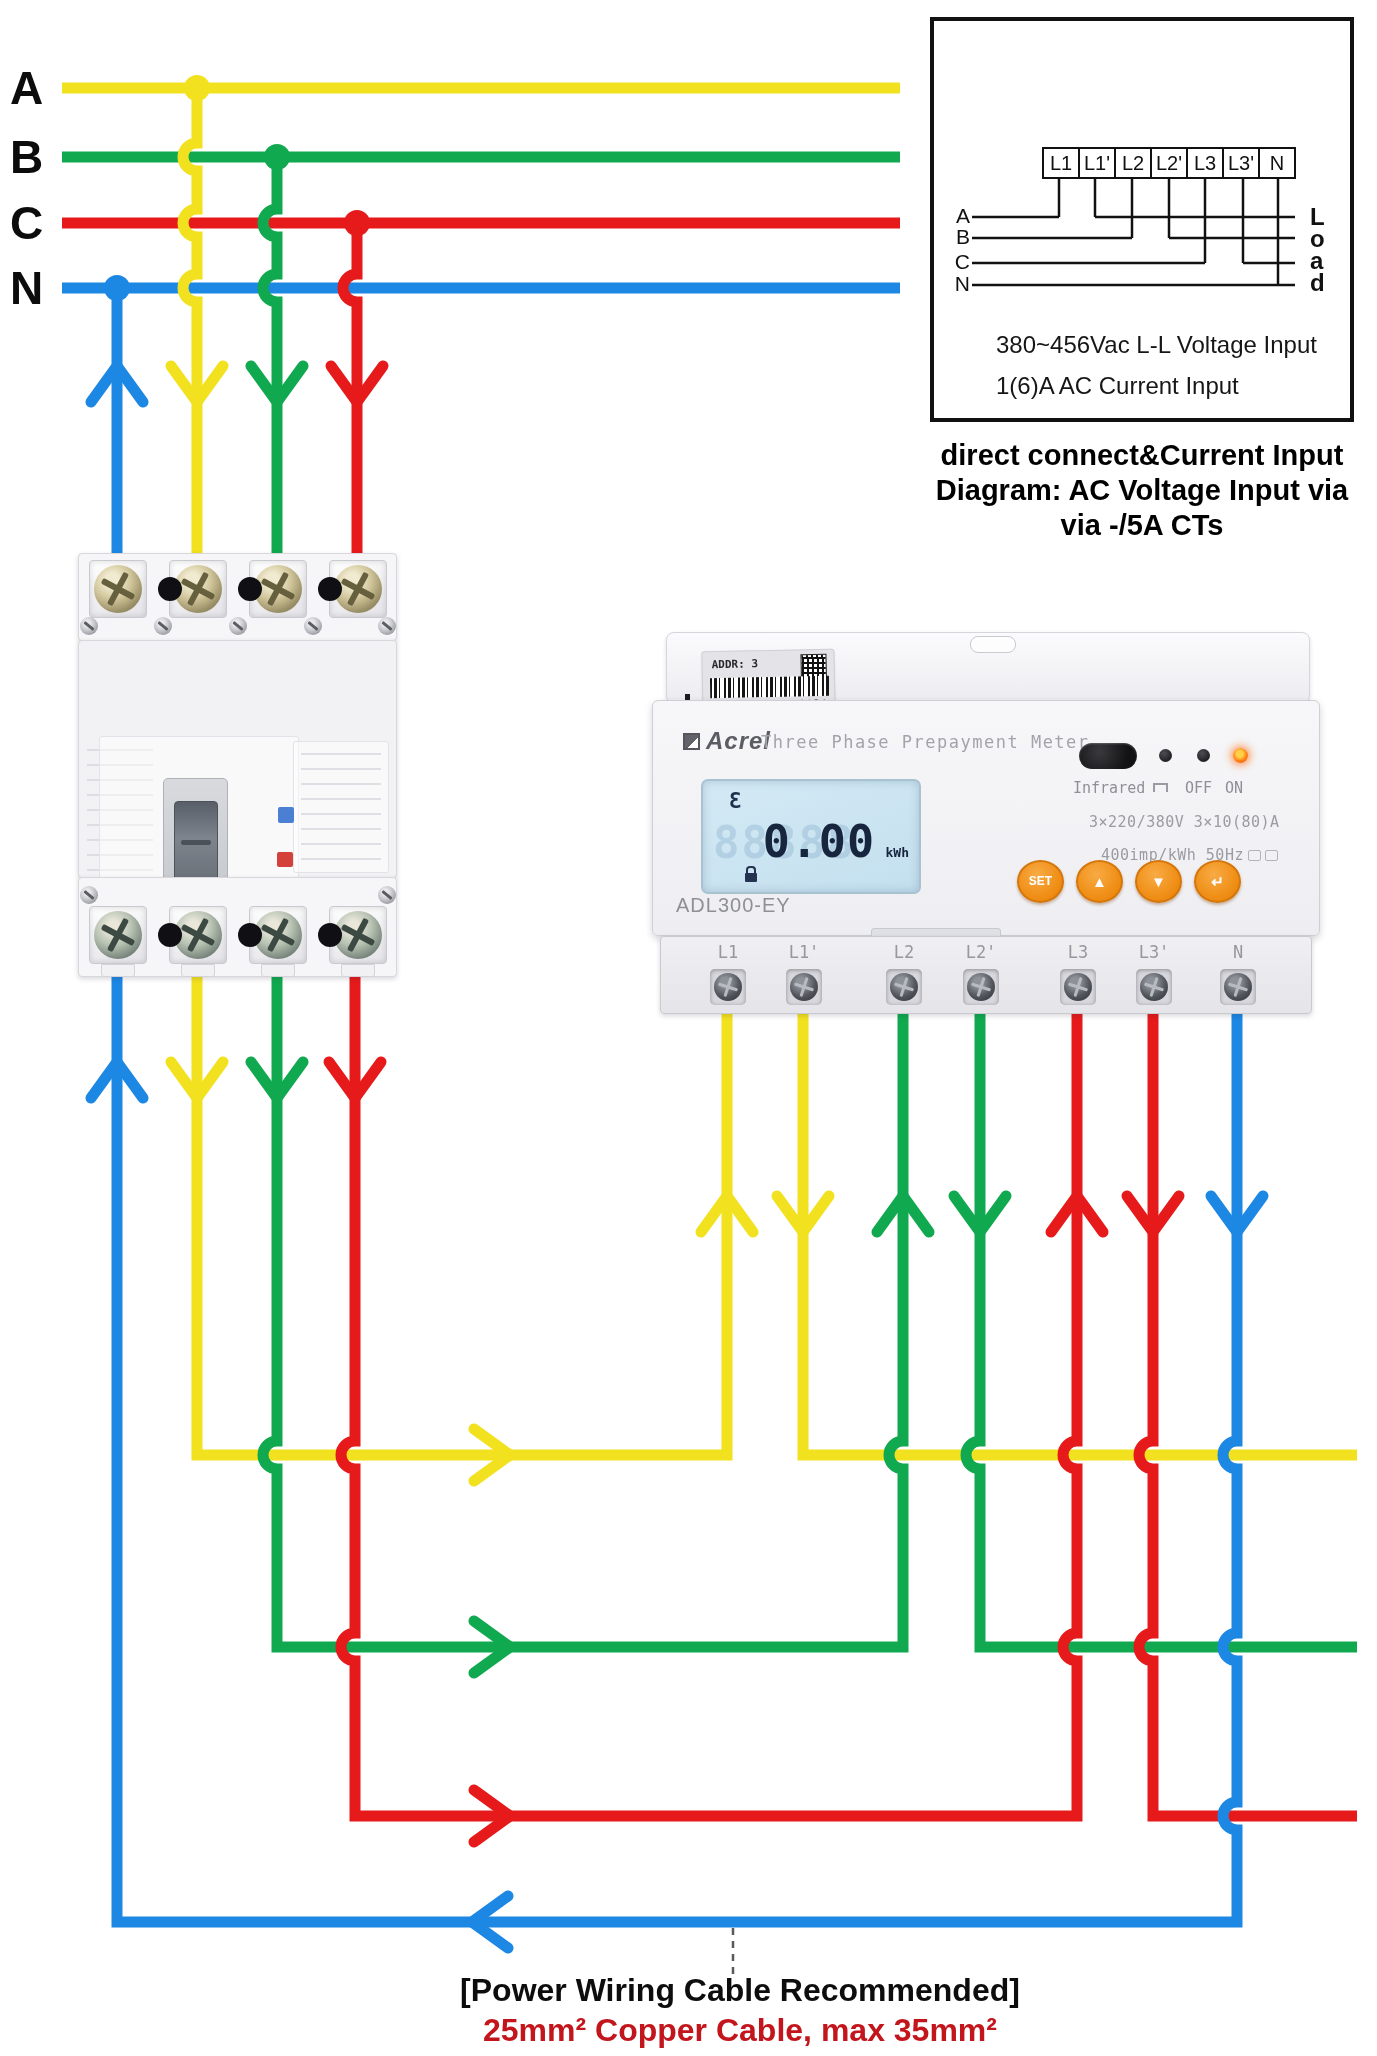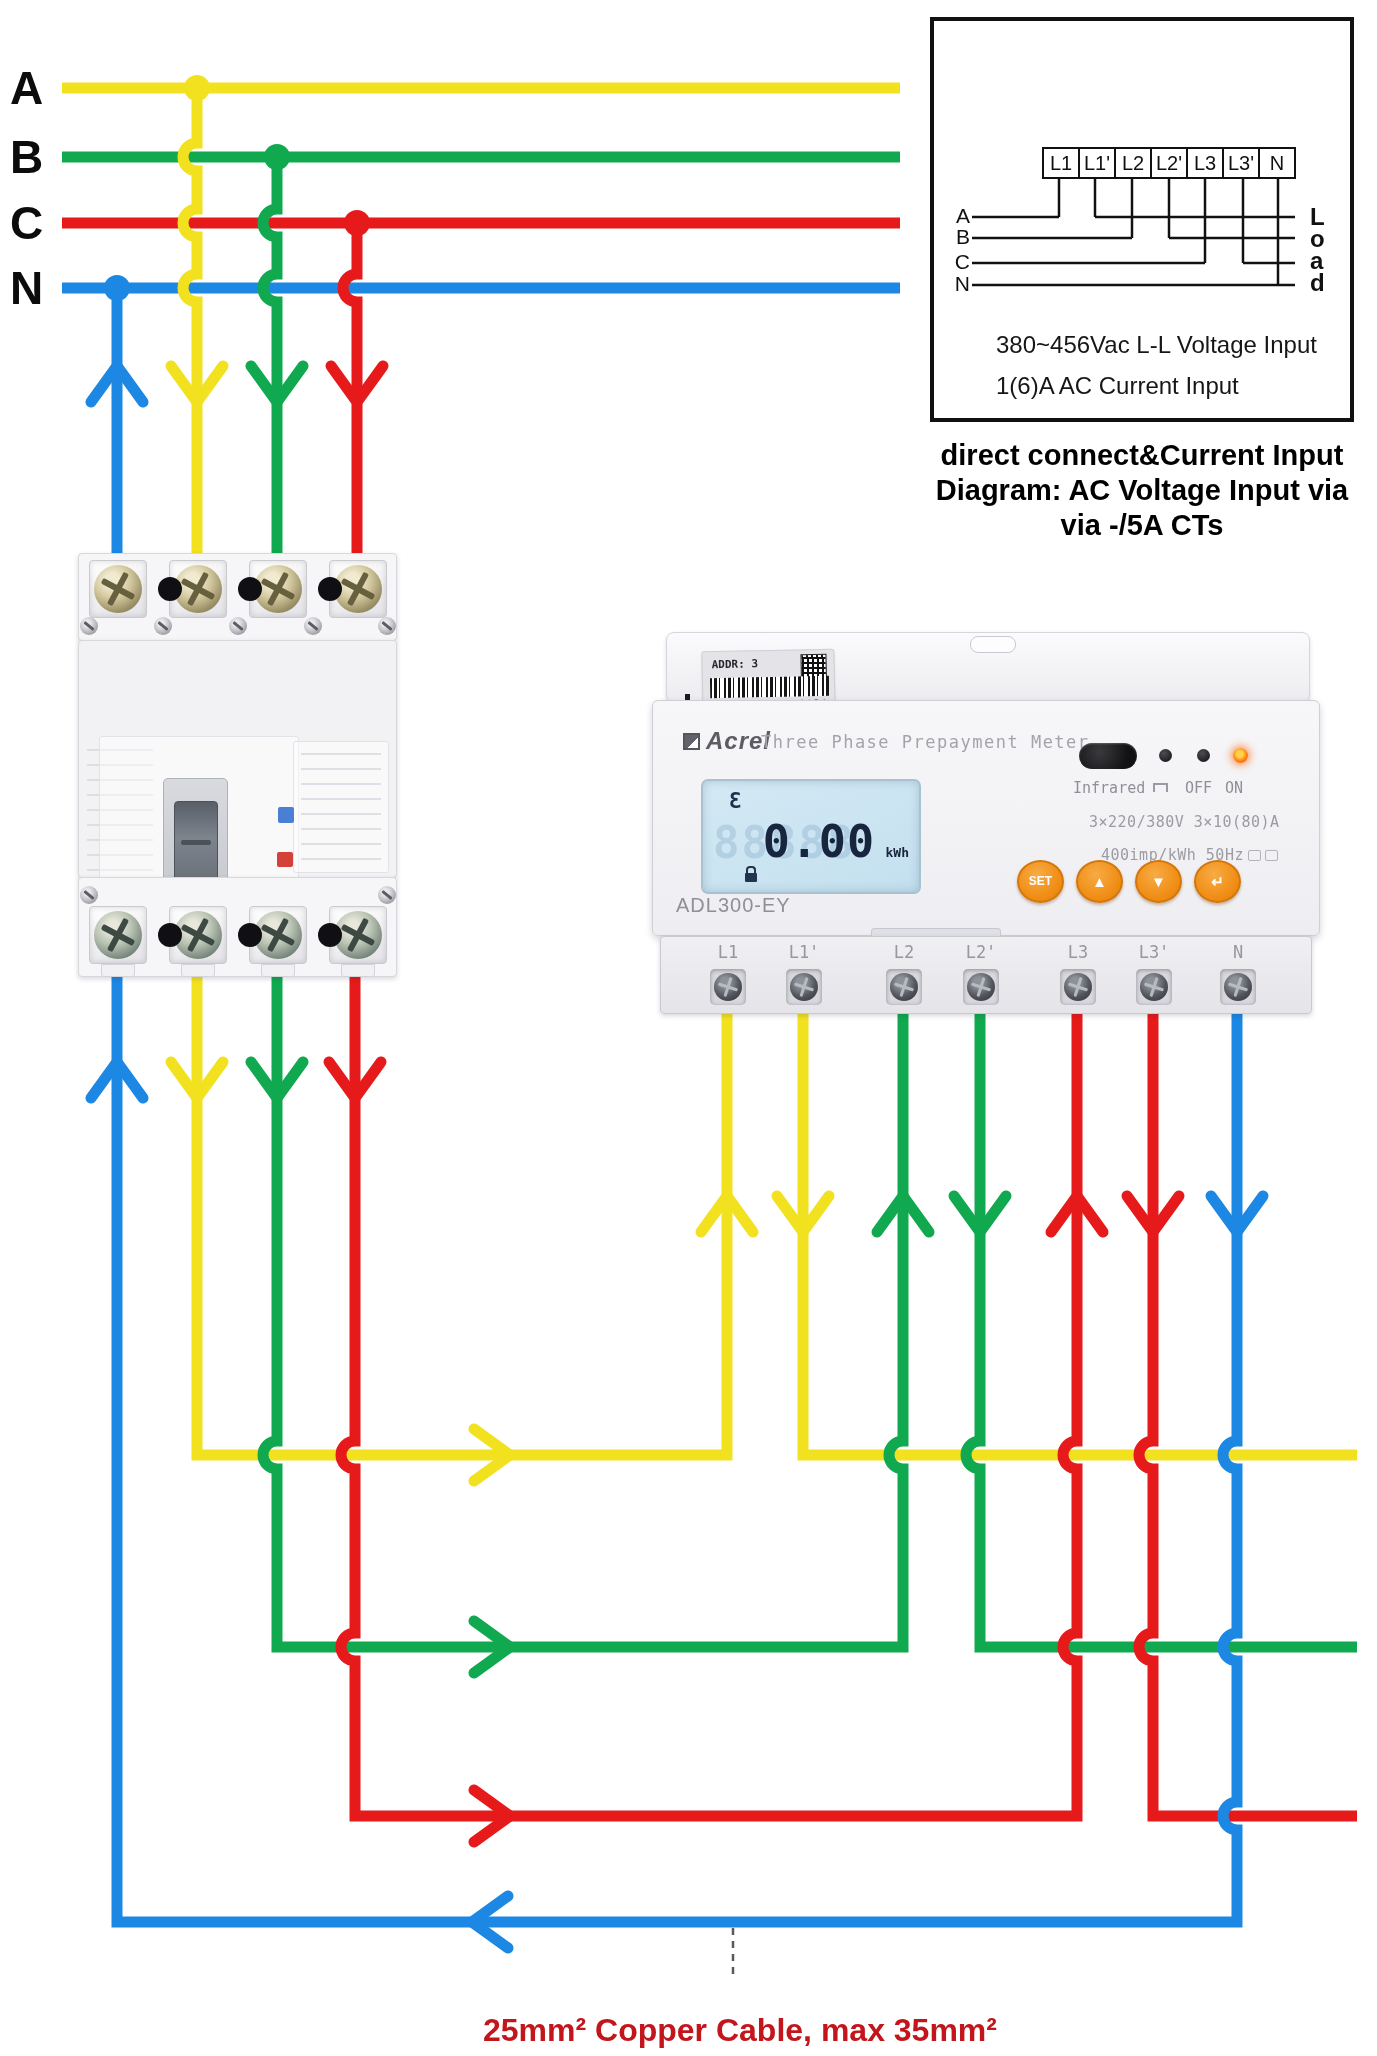--- a/index.html
+++ b/index.html
@@ -342,15 +342,16 @@
         <div class="trecess" style="left: 475px;">
           <div class="tscrew"></div>
         </div>
         <div class="tlabel" style="left: 555px;">N</div>
         <div class="trecess" style="left: 559px;">
           <div class="tscrew"></div>
         </div>
       </div>
   </div>
 
+  <div id="footer-1" class="footer-line">[Power Wiring Cable Recommended]</div>
   <div id="footer-2" class="footer-line">25mm² Copper Cable, max 35mm²</div>
 
 </div>
 
 </body></html>

